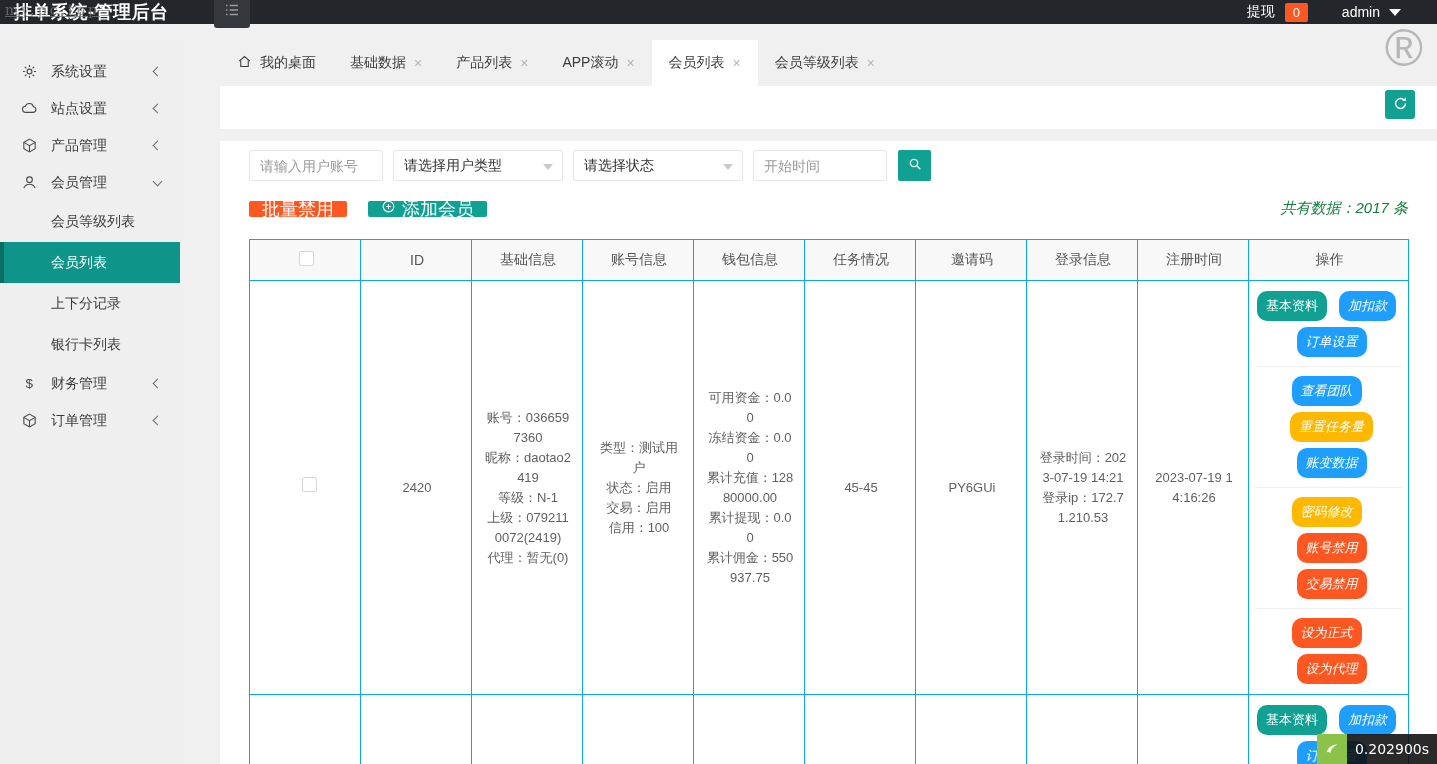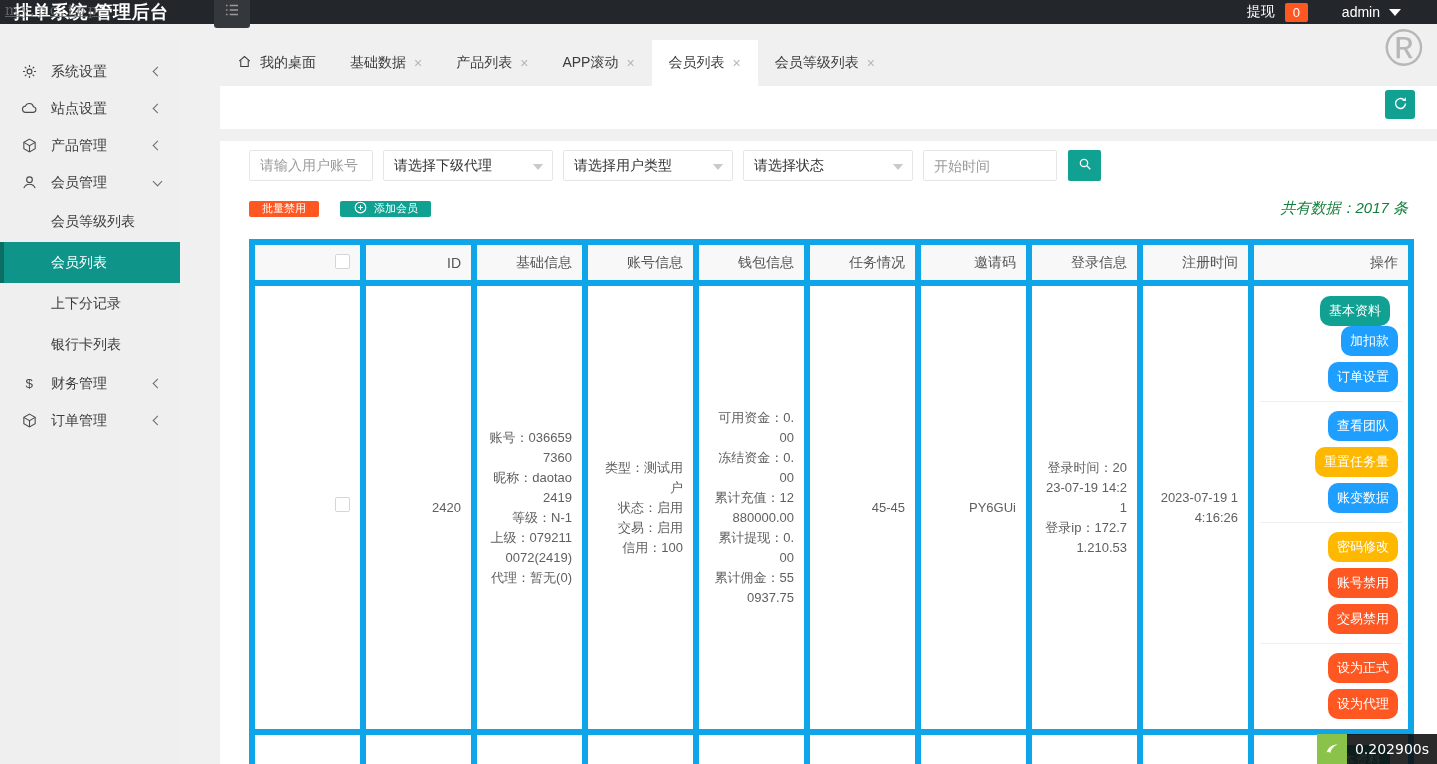--- a/index.html
+++ b/index.html
@@ -48,56 +48,56 @@
   .toolbar { height:43px; background:#fff; position:relative; }
   .refresh-btn { position:absolute; top:4px; right:22px; width:30px; height:29px; background:#10a193;
                  border:none; border-radius:3px; display:flex; align-items:center; justify-content:center; cursor:pointer; }
   .gapband { height:12px; background:#f0f0f0; }
   .panel { background:#fff; height:631px; padding:9px 29px 0; overflow:hidden; }
   
   .filters { display:flex; gap:10px; }
   .txt-input { height:31px; border:1px solid #e6e6e6; border-radius:2px; padding:0 10px;
                font-size:14px; color:#333; outline:none; }
   .txt-input::placeholder { color:#9b9b9b; }
-  .w-account { width:124px;font-family:Liberation Mono, monospace; }
+  .w-account { width:134px; }
   .w-date { width:134px; }
   .select { width:170px; height:31px; border:1px solid #e6e6e6; border-radius:2px; background:#fff;
             display:flex; align-items:center; padding:0 26px 0 10px; font-size:14px; color:#333;
             position:relative; cursor:pointer; }
   .sel-caret { position:absolute; right:9px; top:13px; width:0; height:0;
                border-left:5px solid transparent; border-right:5px solid transparent; border-top:6px solid #c9c9c9; }
   .search-btn { width:33px; height:31px; background:#10a193; border:none; border-radius:2px;
                 display:flex; align-items:center; justify-content:center; cursor:pointer; margin-left:1px; }
   
   .actions-row { margin-top:18px; display:flex; align-items:center; }
-  .btn { height:16px; border:none; border-radius:2px; color:#fff; font-size:11px; padding:0 13px;
+  .btn { height:16px; border:none; border-radius:2px; color:#fff; font-size:18px; padding:0 13px;
          cursor:pointer; display:inline-flex; align-items:center; gap:6px; }
   .btn-red { background:#ff5722; }
   .btn-teal { background:#10a193; margin-left:21px; }
   .total { margin-left:auto; font-size:15px; color:#15803d;font-style:italic; }
   
   .data-table { margin-top:21px; border-collapse:collapse; table-layout:fixed; width:1159px; }
-  .data-table th, .data-table td { border:6px solid #0ea5e9; text-align:right; }
+  .data-table th, .data-table td { border:1px solid #0ea5e9; text-align:center; }
   .data-table thead th { background:#f8f8f8; height:41px; font-size:14px; font-weight:normal;
                          color:#555; padding:0 10px 0 12px; }
   .data-table td { font-size:13px; color:#5f5f5f; padding:10px 10px 10px 12px; line-height:20px;
                    word-break:break-all; vertical-align:middle; }
   th.col-check, td.cell-check { padding-left:18px; }
   tr.row-main { height:384px; }
   .cell-line { display:block; }
   .checkbox { width:15px; height:15px; border:1px solid #d6d6d6; border-radius:2px; background:#fff;
               display:inline-block; cursor:pointer; }
   td.cell-actions { padding:10px 6px; }
   .action-group + .action-group { border-top:1px solid #eee; margin-top:9px; padding-top:9px; }
   .action-line { margin-top:6px; }
   .action-line:first-child { margin-top:0; }
   .action-line + .action-line { padding-left:10px; }
   .abtn { display:inline-block; padding:5px 9px; border-radius:10px; color:#fff; font-size:13px;
           cursor:pointer; margin-right:12px; white-space:nowrap; }
-  .abtn:last-child { margin-right:4px; }
+  .abtn:last-child { margin-right:4px;font-style:italic; }
   .c-teal { background:#10a193; } .c-blue { background:#1e9fff; }
   .c-yellow { background:#ffb800; } .c-red { background:#ff5722; }
   tr.row-partial td { vertical-align:top; height:480px; padding-top:88px; }
   tr.row-partial td.cell-actions { padding-top:10px; }
   
   .tp-badge { position:absolute; right:0; bottom:0; display:flex; align-items:stretch; height:30px; z-index:20; }
   .tp-icon { width:30px; background:#8bc34a; display:flex; align-items:center; justify-content:center; }
   .tp-time { background:rgba(12,12,12,.88); color:#fff; font-size:14px; padding:0 8px;
              display:flex; align-items:center; font-family:"DejaVu Sans",sans-serif; }
 </style>
@@ -247,24 +247,20 @@
           </svg>
       </span>
     </button>
   </div>
 
   <div class="gapband"></div>
 
   <div class="panel">
     <div class="filters">
       <input class="txt-input w-account" placeholder="请输入用户账号" style="">
-      <div class="select">
-        <span>请选择下级代理</span>
-        <span class="sel-caret"></span>
-      </div>
       <div class="select">
         <span>请选择用户类型</span>
         <span class="sel-caret"></span>
       </div>
       <div class="select">
         <span>请选择状态</span>
         <span class="sel-caret"></span>
       </div>
       <input class="txt-input w-date" placeholder="开始时间" style="">
       <button class="search-btn">

